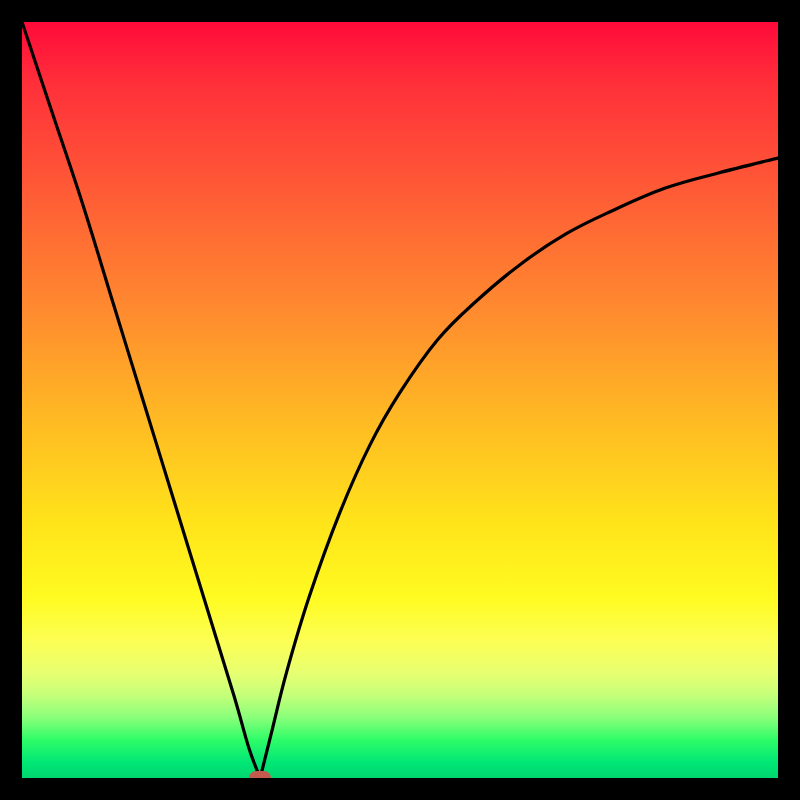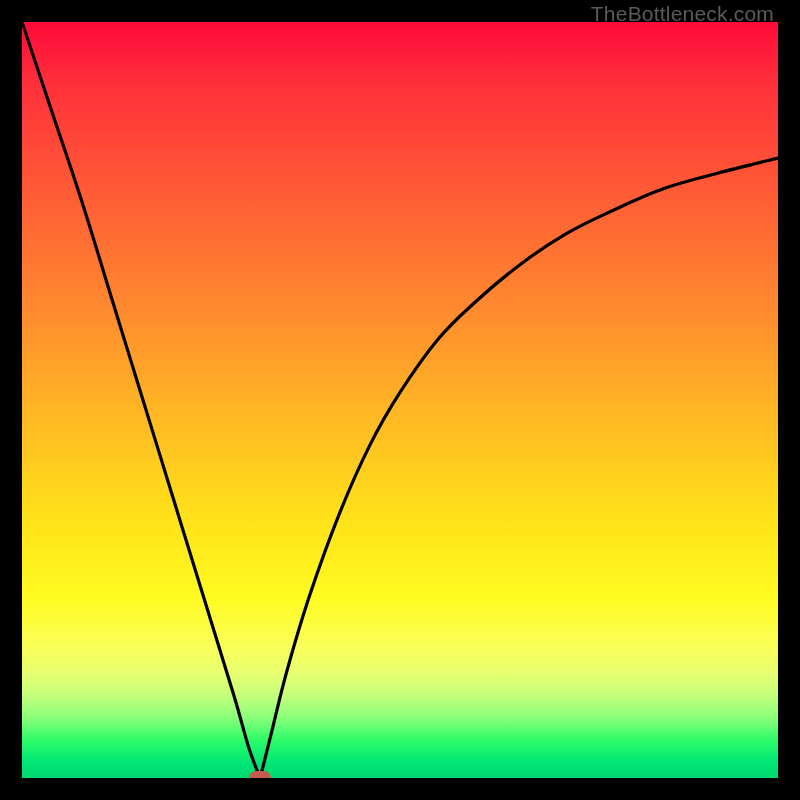--- a/index.html
+++ b/index.html
@@ -58,21 +58,20 @@
     border-radius: 7px;
     background: #c45a4f;
     transform: translate(-50%, -50%);
   }
 </style>
 </head>
 <body>
 
 <div class="frame">
 
-  <div class="watermark">TheBottleneck.com</div>
 
   <div class="plot-area">
 
     <svg class="curve-svg" viewBox="0 0 756 756" preserveAspectRatio="none">
       <path id="curve-path" fill="none" stroke="#000" stroke-width="3.2" stroke-linecap="round" stroke-linejoin="round" d="M 0.00 0.00 C 5.44 16.33, 19.35 58.06, 30.24 90.72 C 41.13 123.38, 49.59 147.42, 60.48 181.44 C 71.37 215.46, 79.83 244.34, 90.72 279.72 C 101.61 315.10, 110.07 342.62, 120.96 378.00 C 131.85 413.38, 140.31 440.90, 151.20 476.28 C 162.09 511.66, 170.55 539.18, 181.44 574.56 C 192.33 609.94, 203.52 645.62, 211.68 672.84 C 219.84 700.06, 222.04 710.79, 226.80 725.76 C 231.56 740.73, 236.10 750.56, 238.14 756.00 C 240.18 761.44, 236.10 764.16, 238.14 756.00 C 240.18 747.84, 244.72 729.69, 249.48 710.64 C 254.24 691.59, 257.80 674.65, 264.60 650.16 C 271.40 625.67, 277.75 603.14, 287.28 574.56 C 296.81 545.98, 306.63 518.62, 317.52 491.40 C 328.41 464.18, 336.87 445.13, 347.76 423.36 C 358.65 401.59, 365.75 389.49, 378.00 370.44 C 390.25 351.39, 402.19 333.85, 415.80 317.52 C 429.41 301.19, 438.63 293.33, 453.60 279.72 C 468.57 266.11, 482.63 254.17, 498.96 241.92 C 515.29 229.67, 527.99 221.21, 544.32 211.68 C 560.65 202.15, 571.99 197.16, 589.68 189.00 C 607.37 180.84, 623.55 173.12, 642.60 166.32 C 661.65 159.52, 675.11 156.64, 695.52 151.20 C 715.93 145.76, 745.11 138.80, 756.00 136.08"></path>
     </svg>
 
     <div id="min-marker" class="marker" style="left: 238.14px; top: 756px; background: rgb(196, 90, 79);"></div>
 
   </div>

